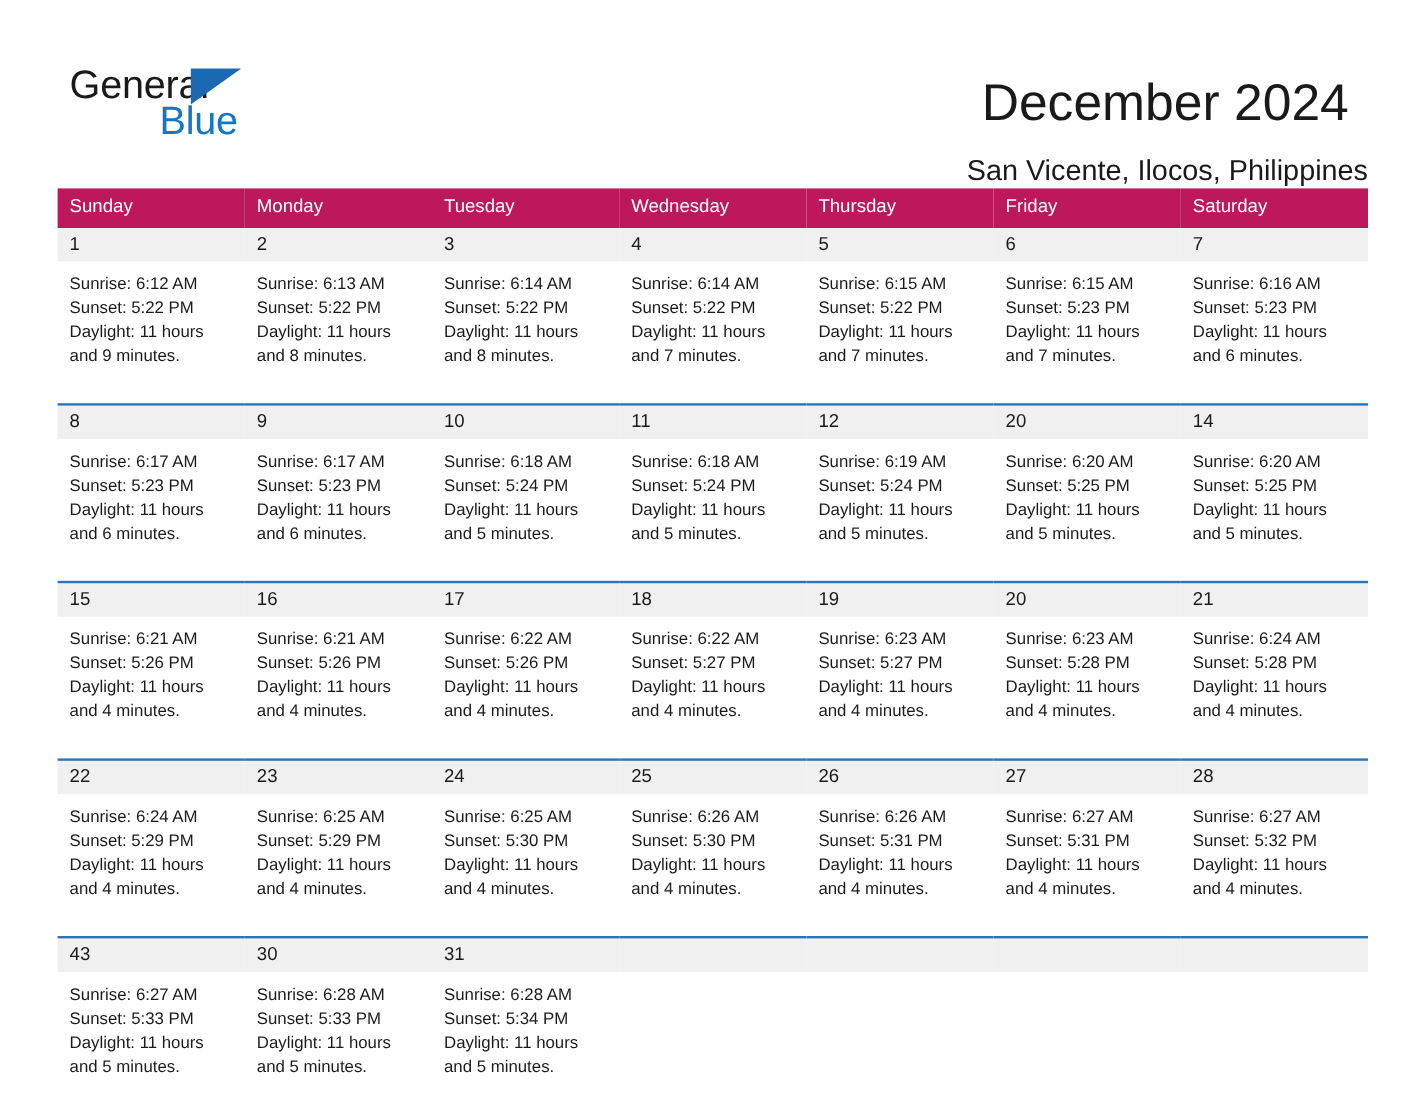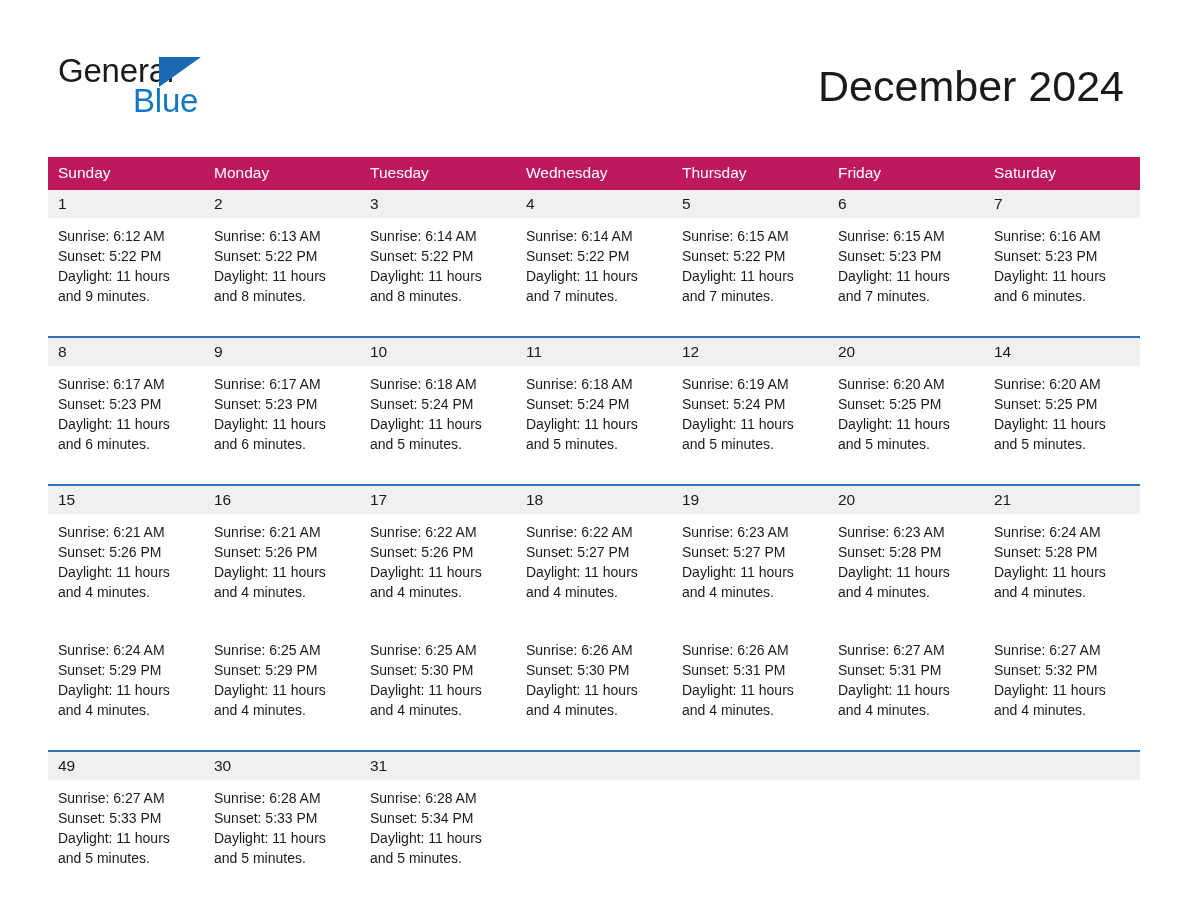--- a/index.html
+++ b/index.html
@@ -146,20 +146,21 @@
   <div class="header">
 
     <div class="brand">
       <span class="brand-general">General</span>
       <span class="brand-triangle"></span>
       <span class="brand-blue">Blue</span>
     </div>
 
     <div class="title-block">
       <h1 class="cal-title">December 2024</h1>
+      <div class="cal-location">San Vicente, Ilocos, Philippines</div>
     </div>
 
   </div>
 
   <table class="calendar">
     <colgroup>
       <col>
         <col>
         <col>
         <col>
@@ -321,20 +322,29 @@
         </td>
         <td>
           <span class="cell-line">Sunrise: 6:24 AM</span>
           <span class="cell-line">Sunset: 5:28 PM</span>
           <span class="cell-daylight">Daylight: 11 hours and 4 minutes.</span>
         </td>
       </tr>
     </tbody>
 
     <tbody class="week-4">
+      <tr class="daynum-row">
+        <td>22</td>
+        <td>23</td>
+        <td>24</td>
+        <td>25</td>
+        <td>26</td>
+        <td>27</td>
+        <td>28</td>
+      </tr>
       <tr class="detail-row">
         <td>
           <span class="cell-line">Sunrise: 6:24 AM</span>
           <span class="cell-line">Sunset: 5:29 PM</span>
           <span class="cell-daylight">Daylight: 11 hours and 4 minutes.</span>
         </td>
         <td>
           <span class="cell-line">Sunrise: 6:25 AM</span>
           <span class="cell-line">Sunset: 5:29 PM</span>
           <span class="cell-daylight">Daylight: 11 hours and 4 minutes.</span>
@@ -362,21 +372,21 @@
         <td>
           <span class="cell-line">Sunrise: 6:27 AM</span>
           <span class="cell-line">Sunset: 5:32 PM</span>
           <span class="cell-daylight">Daylight: 11 hours and 4 minutes.</span>
         </td>
       </tr>
     </tbody>
 
     <tbody class="week-5">
       <tr class="daynum-row">
-        <td>49</td>
+        <td>43</td>
         <td>30</td>
         <td>31</td>
         <td class="empty-cell"></td>
         <td class="empty-cell"></td>
         <td class="empty-cell"></td>
         <td class="empty-cell"></td>
       </tr>
       <tr class="detail-row">
         <td>
           <span class="cell-line">Sunrise: 6:27 AM</span>

